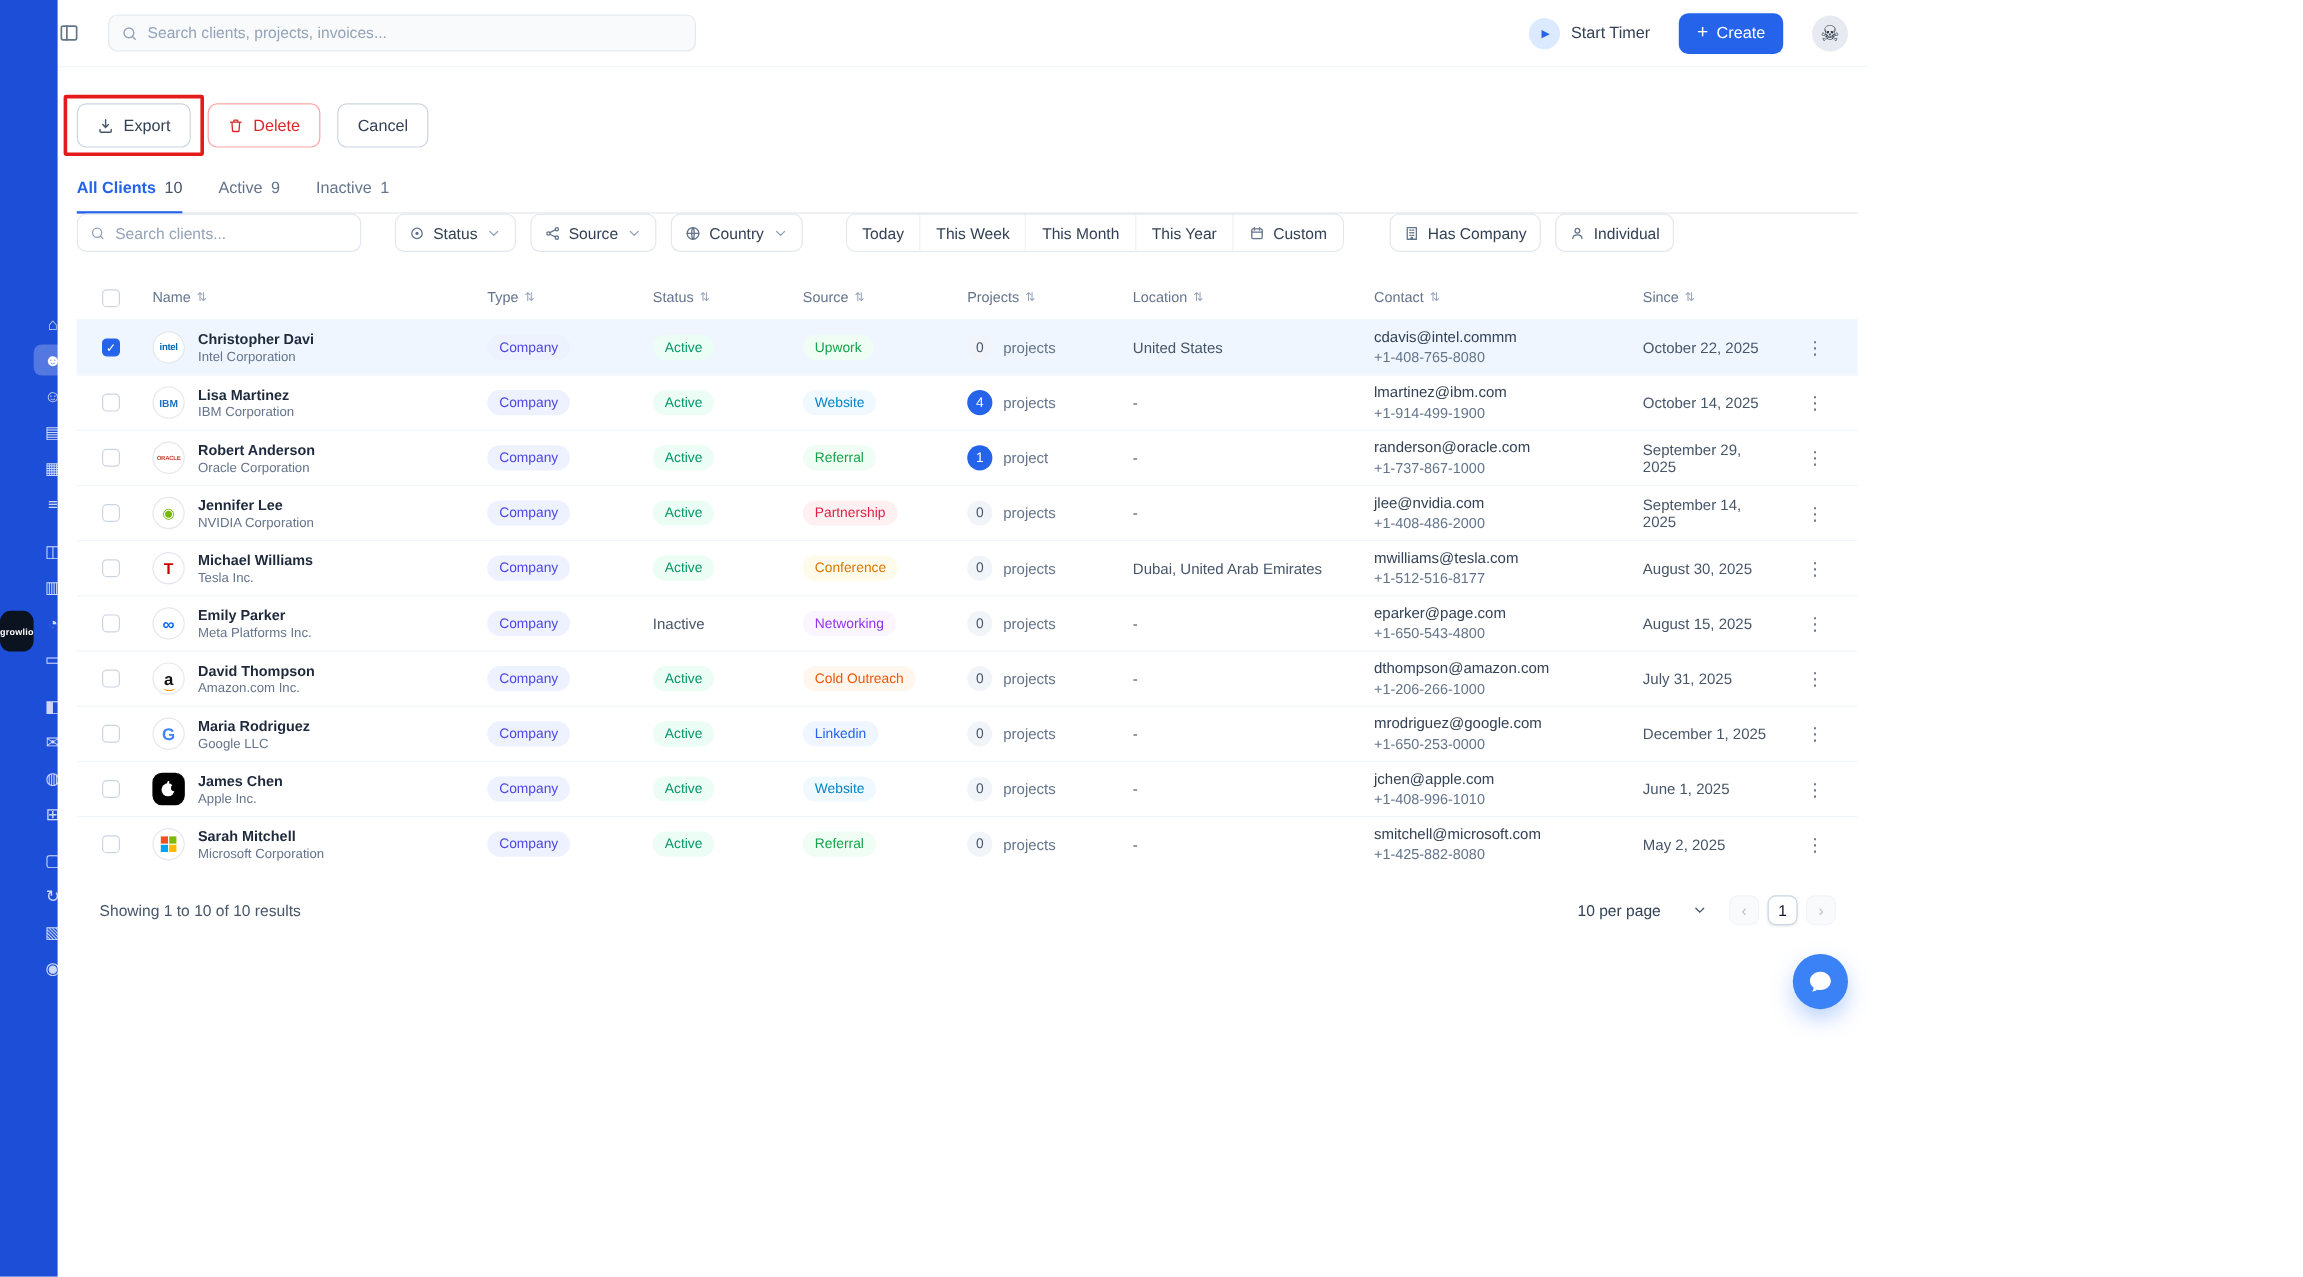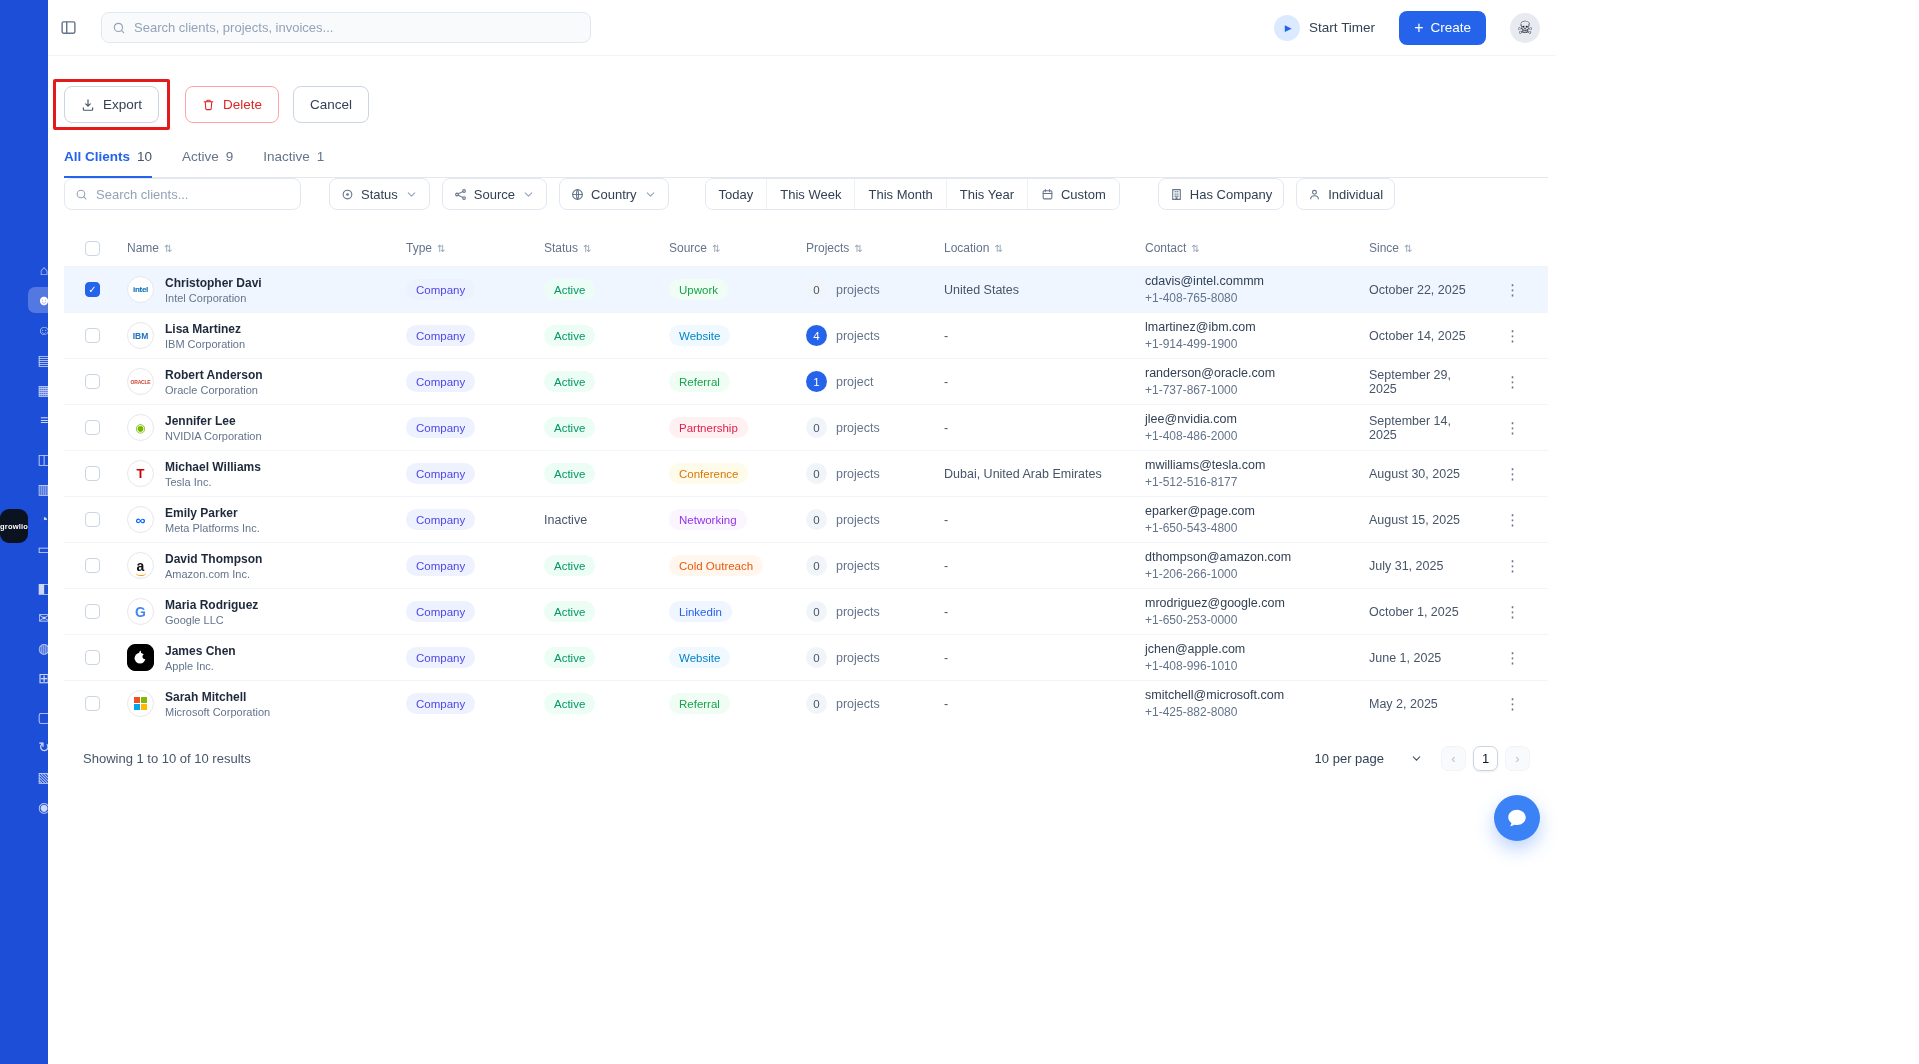--- a/index.html
+++ b/index.html
@@ -13,21 +13,21 @@
            display:flex;flex-direction:row;align-items:center;padding-top:12px;z-index:5}
   .logo-box{width:34px;height:34px;border-radius:9px;background:#0b1220;color:#fff;font-size:7.5px;
             font-weight:700;display:flex;align-items:center;justify-content:center;margin-bottom:24px;letter-spacing:.2px}
   .side-nav{display:flex;flex-direction:column;align-items:center;gap:4px;width:100%}
   .side-item{width:32px;height:26px;display:flex;align-items:center;justify-content:center;border-radius:7px;
              color:rgba(255,255,255,.78);font-size:14px;cursor:pointer}
   .side-item.active{background:rgba(255,255,255,.24);color:#fff}
   .side-item.gap{margin-top:9px}
 
   
-  .topbar{margin-left:44px;height:56px;display:flex;align-items:center;padding:0 16px;gap:24px;
+  .topbar{margin-left:33px;height:56px;display:flex;align-items:center;padding:0 16px;gap:24px;
           border-bottom:1px solid #f1f5f9;background:#fff}
   .panel-btn{display:flex;cursor:pointer}
   .search-wrap{width:490px;height:31px;border:1px solid #e2e8f0;background:#f8fafc;border-radius:8px;
                display:flex;align-items:center;padding:0 10px;gap:8px}
   .search-wrap input{border:none;outline:none;background:transparent;font-size:13px;width:100%;
                      color:#334155;font-family:inherit}
   .search-wrap input::placeholder{color:#94a3b8}
   .topbar-right{margin-left:auto;display:flex;align-items:center;gap:24px}
   .timer{display:flex;align-items:center;gap:9px;cursor:pointer}
   .timer-ic{width:26px;height:26px;border-radius:50%;background:#dbeafe;color:var(--accent,#2563eb);
@@ -41,21 +41,21 @@
 
   
   .main{margin-left:48px;padding:26px 8px 0 16px}
   .page-head{display:flex;align-items:flex-start;justify-content:space-between}
   .page-title{font-size:24px;font-weight:700;letter-spacing:-.3px;color:#0f172a}
   .page-sub{font-size:13px;color:#64748b;margin-top:9px}
   .head-actions{display:flex;align-items:center;gap:14px;margin-top:4px;padding-right:6px}
   .btn{display:flex;align-items:center;gap:8px;height:37px;padding:0 16px;border-radius:8px;border:1px solid #cbd5e1;
        background:#fff;font-size:13.5px;color:#334155;font-family:inherit;cursor:pointer;font-weight:500}
   .btn-danger{border-color:#fca5a5;color:var(--danger,#dc2626)}
-  .annot-wrap{position:relative;margin-right:12px}
+  .annot-wrap{position:relative;}
   .annotation{position:absolute;inset:-7px -11px;border:3px solid var(--annotation,#e31b1b);border-radius:2px;pointer-events:none}
 
   
   .tabs{display:flex;gap:30px;margin-top:26px;border-bottom:1px solid #e5e7eb}
   .tab{display:flex;gap:7px;padding-bottom:12px;font-size:13.5px;color:#64748b;cursor:pointer;
        border-bottom:2px solid transparent;margin-bottom:-1px}
   .tab.active{color:var(--accent,#2563eb);border-bottom-color:var(--accent,#2563eb);font-weight:600}
   .tab .tcount{color:#64748b;font-weight:400}
   .tab.active .tcount{color:#475569}
 
@@ -646,21 +646,21 @@
     <div class="cell c-source"><span class="badge source-badge src-blue">Linkedin</span></div>
     <div class="cell c-projects">
       <span class="proj-pill">0</span>
       <span class="proj-label">projects</span>
     </div>
     <div class="cell c-location">-</div>
     <div class="cell c-contact">
       <span class="em">mrodriguez@google.com</span>
       <span class="ph">+1-650-253-0000</span>
     </div>
-    <div class="cell c-since">October 1, 2025</div>
+    <div class="cell c-since">December 1, 2025</div>
     <div class="cell c-actions"><span class="dots">⋮</span></div>
   </div>
           <div class="trow">
     <div class="cell c-check">
               <span class="checkbox"></span>
             </div>
     <div class="cell c-name">
       <span class="logo logo-apple">
                 <svg width="15" height="15" viewBox="0 0 15 15">
                   <circle cx="7" cy="8.2" r="5.4" fill="#fff"></circle>

